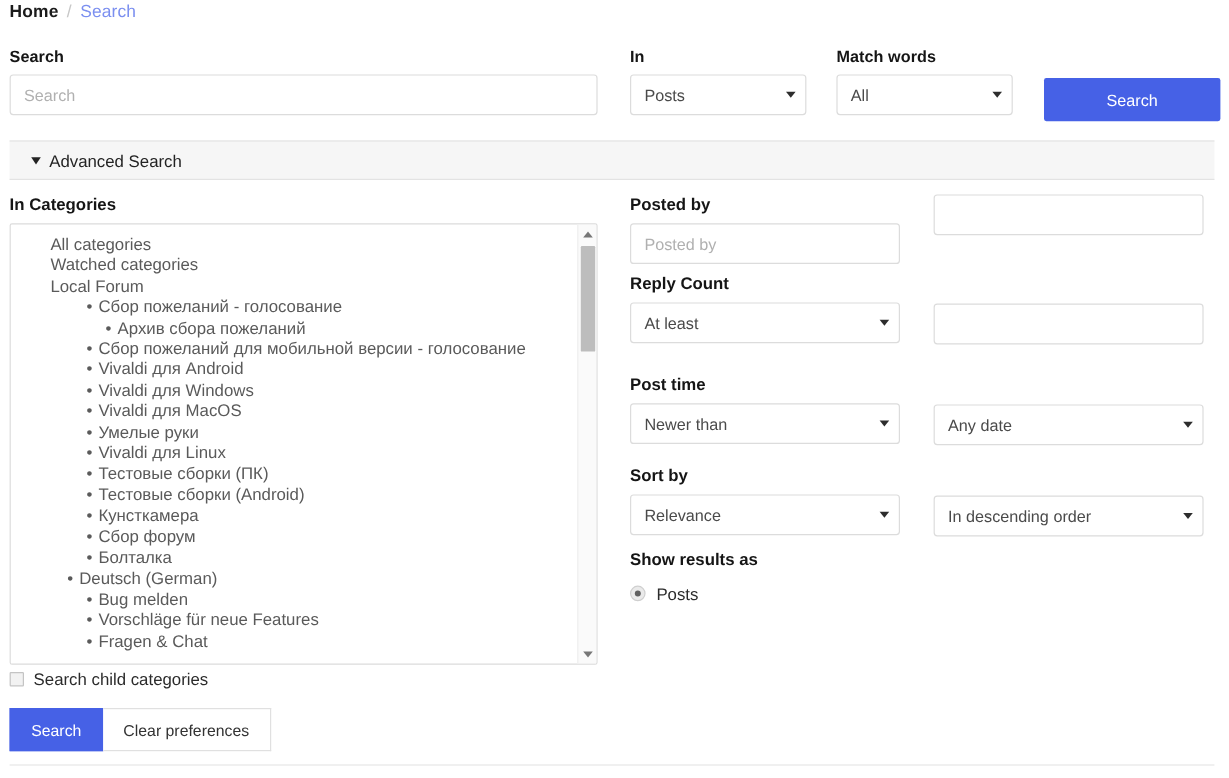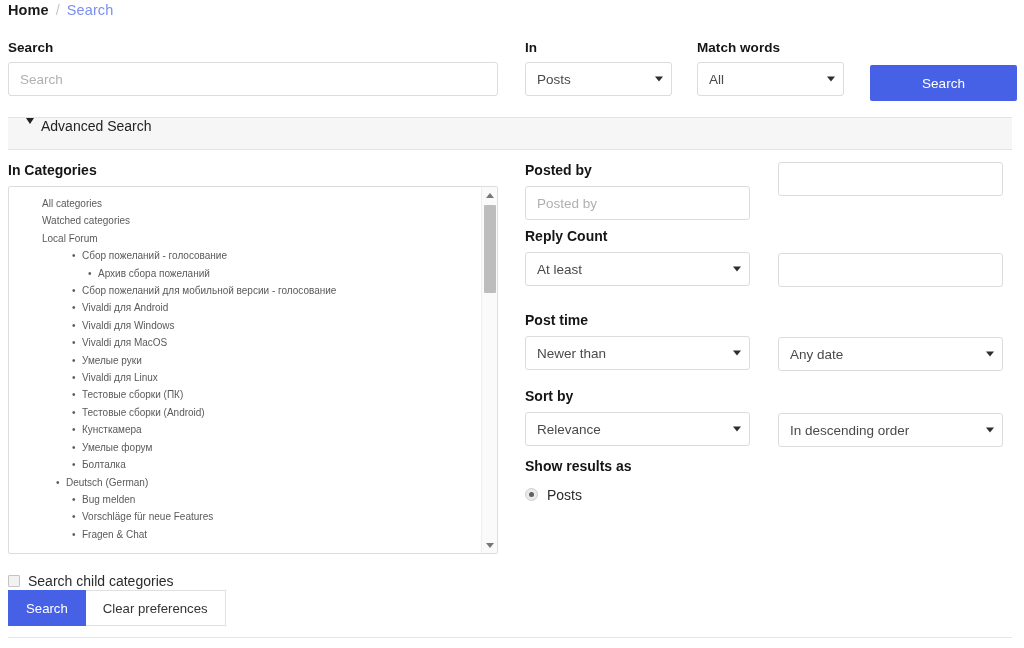--- a/index.html
+++ b/index.html
@@ -72,21 +72,21 @@
     cursor: pointer;
   }
 
   
   .adv-bar {
     position: absolute; left: 8px; top: 117px;
     width: 1004px; height: 33px;
     background: #f6f6f6;
     border: 1px solid #e3e3e3;
     border-left: none; border-right: none;
-    display: flex; 
+    display: flex; align-items: center;
     padding-left: 18px;
     font-size: 14px; color: #232323;
     cursor: pointer;
   }
   .adv-caret {
     width: 0; height: 0;
     border-left: 4.5px solid transparent;
     border-right: 4.5px solid transparent;
     border-top: 6px solid #232323;
     margin-right: 7px;
@@ -107,21 +107,21 @@
     width: 490px; height: 368px;
     border: 1px solid #dcdcdc; border-radius: 2px;
     background: #fff; overflow: hidden;
   }
   .list-inner {
     position: absolute; left: 0; top: 0;
     width: 473px; height: 100%;
     padding: 8px 0 0 0; overflow: hidden;
   }
   .cat-item {
-    font-size: 10px; color: #5a5a5a;
+    font-size: 14px; color: #5a5a5a;
     line-height: 17.4px; padding: 0 6px;
     white-space: nowrap; cursor: pointer;
   }
   .lv0 { padding-left: 33px; }
   .lv1 { padding-left: 47px; }
   .lv2 { padding-left: 63px; }
   .lv3 { padding-left: 79px; }
   .bullet { display: inline-block; width: 10px; color: #5a5a5a; }
 
   
@@ -148,21 +148,21 @@
   .sb-thumb {
     position: absolute; left: 2px; top: 18px;
     width: 12px; height: 88px;
     background: #bdbdbd; border-radius: 1px;
     cursor: grab;
   }
 
   
   .chk-row {
     display: flex; align-items: center; gap: 8px;
-    margin-top: 19px; cursor: pointer;
+    margin-top: 4px; cursor: pointer;
   }
   .chk-box {
     width: 12px; height: 12px;
     border: 1px solid #c4c4c4; background: #f2f2f2;
     border-radius: 1px; flex: none;
   }
   .chk-label { font-size: 14px; color: #2b2b2b; }
 
   
   .btn-group {
@@ -268,21 +268,21 @@
           <div class="cat-item lv3"><span class="bullet">•</span><span>Архив сбора пожеланий</span></div>
           <div class="cat-item lv2"><span class="bullet">•</span><span>Сбор пожеланий для мобильной версии - голосование</span></div>
           <div class="cat-item lv2"><span class="bullet">•</span><span>Vivaldi для Android</span></div>
           <div class="cat-item lv2"><span class="bullet">•</span><span>Vivaldi для Windows</span></div>
           <div class="cat-item lv2"><span class="bullet">•</span><span>Vivaldi для MacOS</span></div>
           <div class="cat-item lv2"><span class="bullet">•</span><span>Умелые руки</span></div>
           <div class="cat-item lv2"><span class="bullet">•</span><span>Vivaldi для Linux</span></div>
           <div class="cat-item lv2"><span class="bullet">•</span><span>Тестовые сборки (ПК)</span></div>
           <div class="cat-item lv2"><span class="bullet">•</span><span>Тестовые сборки (Android)</span></div>
           <div class="cat-item lv2"><span class="bullet">•</span><span>Кунсткамера</span></div>
-          <div class="cat-item lv2"><span class="bullet">•</span><span>Умелые форум</span></div>
+          <div class="cat-item lv2"><span class="bullet">•</span><span>Сбор форум</span></div>
           <div class="cat-item lv2"><span class="bullet">•</span><span>Болталка</span></div>
           <div class="cat-item lv1"><span class="bullet">•</span><span>Deutsch (German)</span></div>
           <div class="cat-item lv2"><span class="bullet">•</span><span>Bug melden</span></div>
           <div class="cat-item lv2"><span class="bullet">•</span><span>Vorschläge für neue Features</span></div>
           <div class="cat-item lv2"><span class="bullet">•</span><span>Fragen &amp; Chat</span></div>
         </div>
       <div class="sb">
         <div class="sb-arrow up">
             <i></i>
           </div>

